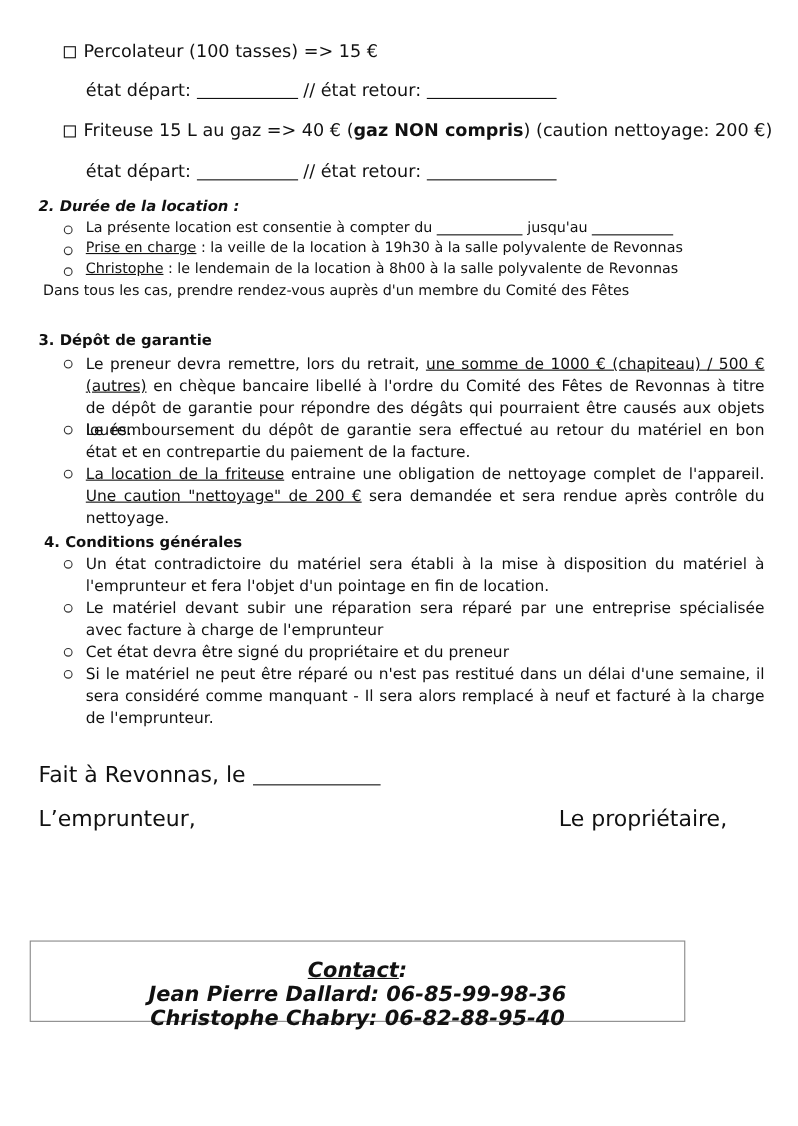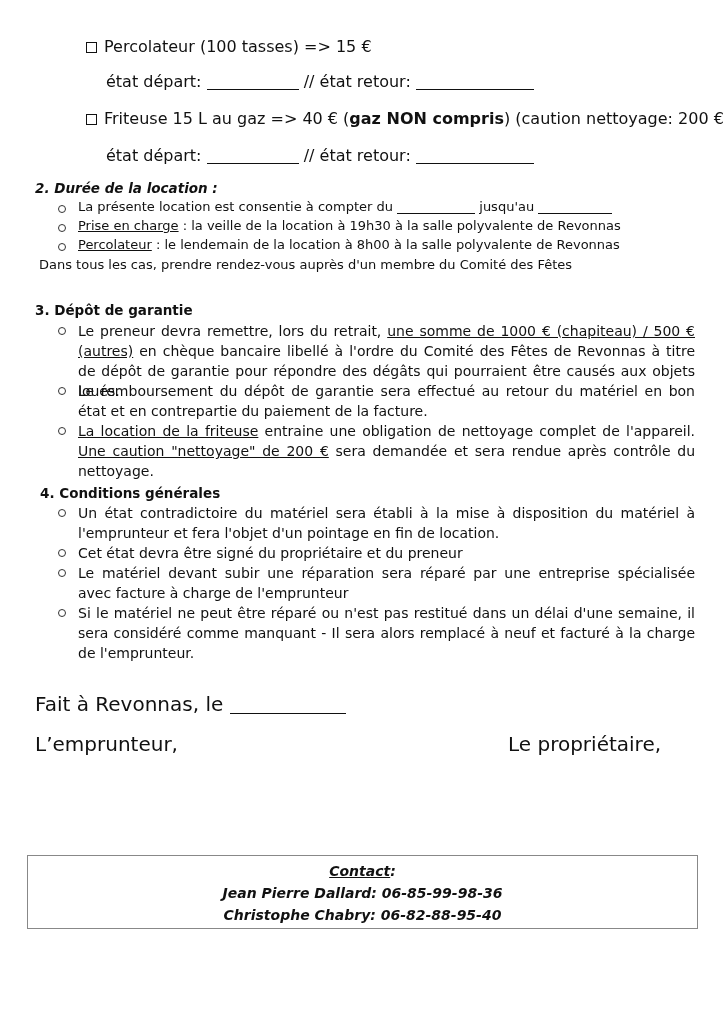--- a/index.html
+++ b/index.html
@@ -1,45 +1,45 @@
 <!DOCTYPE html>
 <html><head>
   <meta charset="utf-8">
   <style>
     html, body { margin: 0; padding: 0; background: #ffffff; }
     body {
       width: 725px; height: 1024px; position: relative; overflow: hidden;
       font-family: "DejaVu Sans", sans-serif; color: #111111;
     }
     .abs { position: absolute; white-space: nowrap; }
-    .item-line { font-size: 16px; margin-left: 28px; }
+    .item-line { font-size: 16px; }
     .cb {
       display: inline-block; width: 11px; height: 11px; border: 1.4px solid #111;
       vertical-align: -1px; margin-right: 7px; box-sizing: border-box;
     }
     .it { }
     .b { font-weight: bold; }
     .u { text-decoration: underline; }
     .blank { display: inline-block; border-bottom: 1.4px solid #111; height: 14px; vertical-align: -3px; }
     .sec-title { font-size: 13.5px; font-weight: bold; }
     .bl { font-size: 13px; }
     .para {
       position: absolute; font-size: 14px; line-height: 20px; text-align: justify;
     }
     .bullet-row { position: relative; padding-left: 0; }
     .bullet-dot {
       position: absolute; left: -20px; top: 6px; width: 6px; height: 6px;
       border: 1px solid #333; border-radius: 50%;
     }
     .sig { font-size: 20px; }
     .contact-box {
-      position: absolute; left: 27px; top: 855px; width: 671px; height: 74px;
+      position: absolute; left: 27px; top: 855px; width: 596px; height: 74px;
       border: 1.5px solid #888; box-sizing: border-box; text-align: center;
-      font-style: italic; font-weight: bold; font-size: 14px; line-height: 22px;
-      padding-top: 4px;
+      font-style: italic; font-weight: bold; font-size: 19px; line-height: 22px;
+      padding-top: 15px;
     }
   </style>
 </head>
 <body>
 
 <div class="abs item-line" style="left:58px; top:37px;">
   <span class="cb"></span><span>Percolateur (100 tasses) =&gt; 15 €</span>
 </div>
 <div class="abs item-line it" style="left:78px; top:72px;">
   <span>état départ:</span>
@@ -68,21 +68,21 @@
   <span class="blank" style="width:78px;"></span>
   <span>jusqu'au</span>
   <span class="blank" style="width:74px;"></span>
 </div>
 <div class="abs bl" style="left:78px; top:218px;">
   <span class="bullet-dot"></span>
   <span class="u">Prise en charge</span><span> : la veille de la location à 19h30 à la salle polyvalente de Revonnas</span>
 </div>
 <div class="abs bl" style="left:78px; top:237px;">
   <span class="bullet-dot"></span>
-  <span class="u">Percolateur</span><span> : le lendemain de la location à 8h00 à la salle polyvalente de Revonnas</span>
+  <span class="u">Christophe</span><span> : le lendemain de la location à 8h00 à la salle polyvalente de Revonnas</span>
 </div>
 <div class="abs bl" style="left:39px; top:257px;">Dans tous les cas, prendre rendez-vous auprès d'un membre du Comité des Fêtes</div>
 
 <div class="abs sec-title" style="left:35px; top:302px;">3. Dépôt de garantie</div>
 <div class="para" style="left:78px; top:321px; width:617px;">
   <div class="bullet-row" style="height:60px;">
     <span class="bullet-dot"></span>
     <span>Le preneur devra remettre, lors du retrait, </span><span class="u">une somme de 1000 € (chapiteau) / 500 € (autres)</span><span> en chèque bancaire libellé à l'ordre du </span><span class="it">Comité des Fêtes de Revonnas</span><span> à titre de dépôt de garantie pour répondre des dégâts qui pourraient être causés aux objets loués.</span>
   </div>
   <div class="bullet-row" style="height:40px;">
@@ -94,27 +94,27 @@
     <span class="u">La location de la friteuse</span><span> entraine une obligation de nettoyage complet de l'appareil. </span><span class="u">Une caution "nettoyage" de 200 €</span><span> sera demandée et sera rendue après contrôle du nettoyage.</span>
   </div>
 </div>
 
 <div class="abs sec-title" style="left:40px; top:485px;">4. Conditions générales</div>
 <div class="para" style="left:78px; top:503px; width:617px;">
   <div class="bullet-row" style="height:40px;">
     <span class="bullet-dot"></span>
     <span>Un état contradictoire du matériel sera établi à la mise à disposition du matériel à l'emprunteur et fera l'objet d'un pointage en fin de location.</span>
   </div>
+  <div class="bullet-row" style="height:40px;">
+    <span class="bullet-dot"></span>
+    <span>Le matériel devant subir une réparation sera réparé par une entreprise spécialisée avec facture à charge de l'emprunteur</span>
+  </div>
   <div class="bullet-row" style="height:20px;">
     <span class="bullet-dot"></span>
     <span>Cet état devra être signé du propriétaire et du preneur</span>
-  </div>
-  <div class="bullet-row" style="height:40px;">
-    <span class="bullet-dot"></span>
-    <span>Le matériel devant subir une réparation sera réparé par une entreprise spécialisée avec facture à charge de l'emprunteur</span>
   </div>
   <div class="bullet-row" style="height:60px;">
     <span class="bullet-dot"></span>
     <span>Si le matériel ne peut être réparé ou n'est pas restitué dans un délai d'une semaine, il sera considéré comme manquant - Il sera alors remplacé à neuf et facturé à la charge de l'emprunteur.</span>
   </div>
 </div>
 
 <div class="abs sig" style="left:35px; top:692px;">
   <span>Fait à Revonnas, le</span>
   <span class="blank" style="width:116px;"></span>

